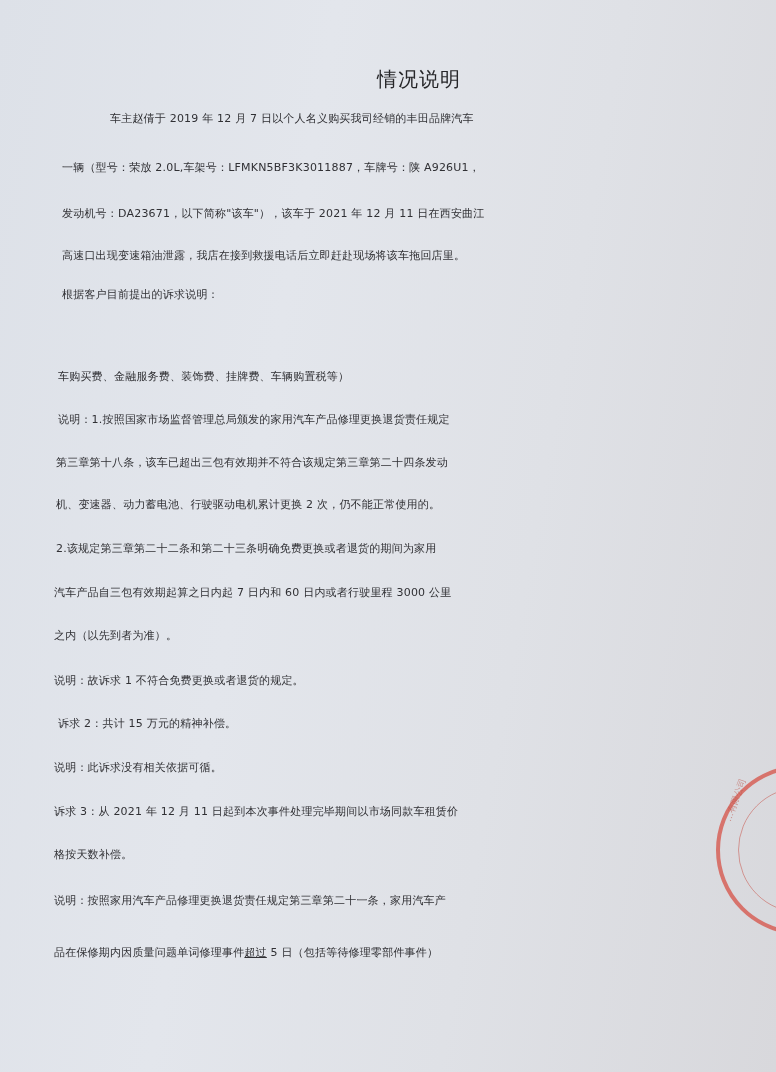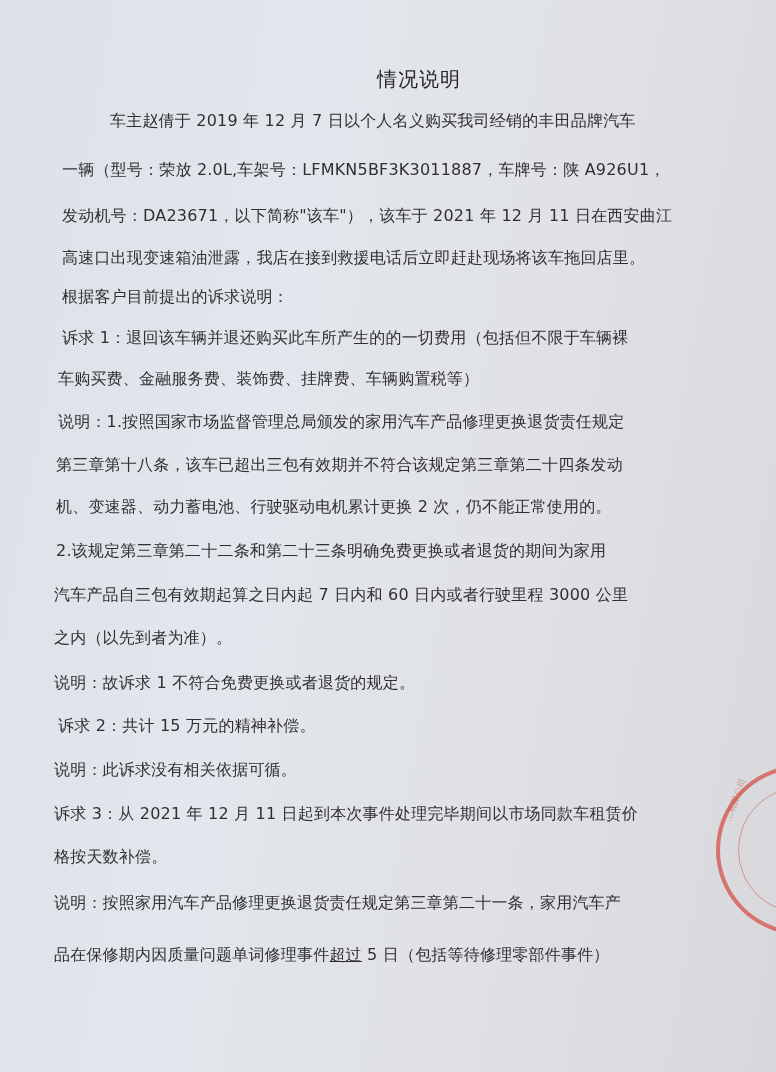--- a/index.html
+++ b/index.html
@@ -22,21 +22,21 @@
       left: 0; width: 776px;
       top: 66px;
       text-align: center;
       font-size: 20px;
       letter-spacing: 1px;
       color: #262629;
       margin-left: 31px;
     }
     .line {
       position: absolute;
-      font-size: 16px;
+      font-size: 11px;
       white-space: nowrap;
       color: #303034;
       letter-spacing: 0.2px;
     }
     .u { text-decoration: underline; }
     .stamp {
       position: absolute;
       left: 716px;
       top: 765px;
       width: 170px;
@@ -68,21 +68,20 @@
 
 <div class="page">
   <div class="title">情况说明</div>
 
   <div class="line" style="left:110px; top:111px;">车主赵倩于 2019 年 12 月 7 日以个人名义购买我司经销的丰田品牌汽车</div>
   <div class="line" style="left:62px; top:160px;">一辆（型号：荣放 2.0L,车架号：LFMKN5BF3K3011887，车牌号：陕 A926U1，</div>
   <div class="line" style="left:62px; top:206px;">发动机号：DA23671，以下简称"该车"），该车于 2021 年 12 月 11 日在西安曲江</div>
   <div class="line" style="left:62px; top:287px;">根据客户目前提出的诉求说明：</div>
   <div class="line" style="left:62px; top:248px;">高速口出现变速箱油泄露，我店在接到救援电话后立即赶赴现场将该车拖回店里。</div>
 
-  <div class="line" style="left:62px; top:328px;">诉求 1：退回该车辆并退还购买此车所产生的的一切费用（包括但不限于车辆裸</div>
   <div class="line" style="left:58px; top:369px;">车购买费、金融服务费、装饰费、挂牌费、车辆购置税等）</div>
   <div class="line" style="left:58px; top:412px;text-align:right;">说明：1.按照国家市场监督管理总局颁发的家用汽车产品修理更换退货责任规定</div>
   <div class="line" style="left:56px; top:455px;">第三章第十八条，该车已超出三包有效期并不符合该规定第三章第二十四条发动</div>
   <div class="line" style="left:56px; top:497px;">机、变速器、动力蓄电池、行驶驱动电机累计更换 2 次，仍不能正常使用的。</div>
   <div class="line" style="left:56px; top:541px;"> 2.该规定第三章第二十二条和第二十三条明确免费更换或者退货的期间为家用</div>
   <div class="line" style="left:54px; top:585px;">汽车产品自三包有效期起算之日内起 7 日内和 60 日内或者行驶里程 3000 公里</div>
   <div class="line" style="left:54px; top:628px;">之内（以先到者为准）。</div>
 
   <div class="line" style="left:54px; top:673px;">说明：故诉求 1 不符合免费更换或者退货的规定。</div>
   <div class="line" style="left:42px; top:716px;margin-left:16px;">诉求 2：共计 15 万元的精神补偿。</div>

